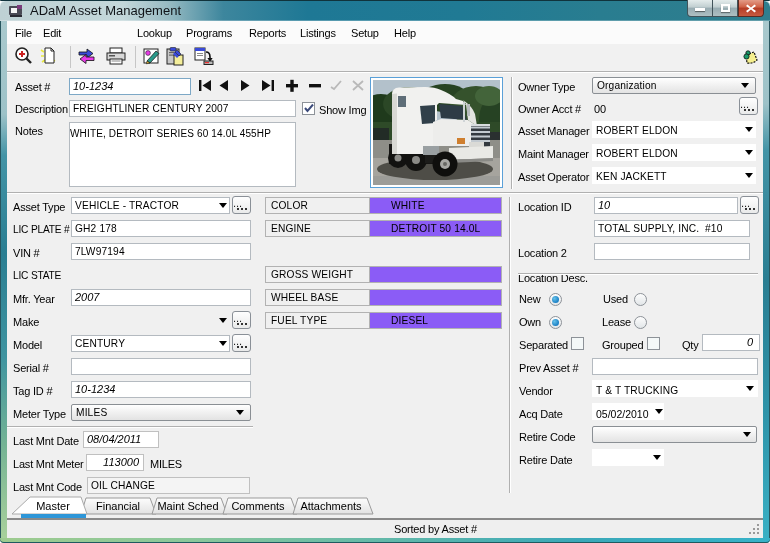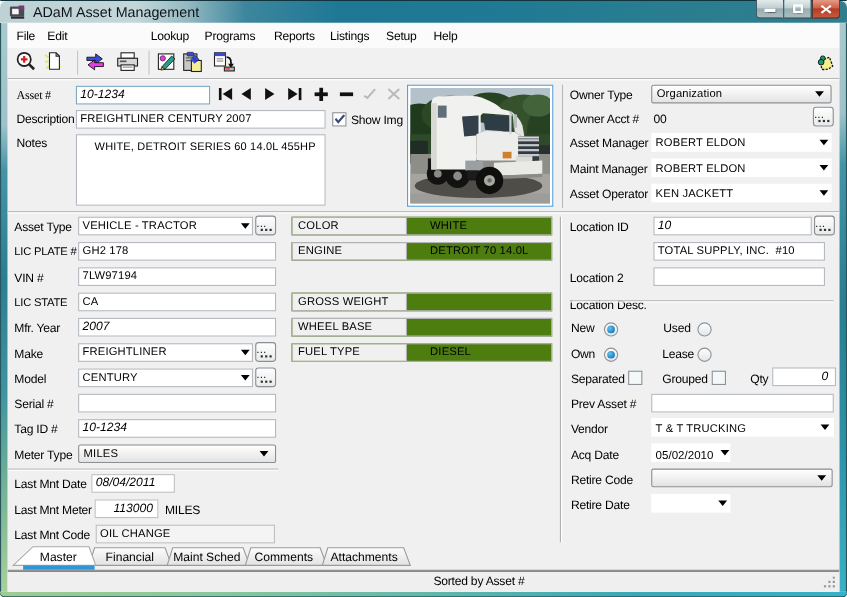--- a/index.html
+++ b/index.html
@@ -21,21 +21,21 @@
           background:linear-gradient(#fefefe,#e9eaea); color:#222; }
   .dots::after { content:""; position:absolute; left:4px; top:11px; width:2px; height:2px; background:#333;
           box-shadow:4px 0 0 #333, 8px 0 0 #333; }
   .hgroove { position:absolute; height:2px; border-top:1px solid #b0b0b0; border-bottom:1px solid #ffffff; }
   .vgroove { position:absolute; width:2px; border-left:1px solid #b0b0b0; border-right:1px solid #ffffff; }
   .cb { position:absolute; width:13px; height:13px; background:#fff; border:1px solid #8d9298; }
   .radio { position:absolute; width:13px; height:13px; border-radius:50%;
            background:linear-gradient(#fdfdfd,#e2e6e8); border:1px solid #8d9298; }
   .radio.sel::after { content:""; position:absolute; left:2px; top:2px; width:7px; height:7px;
            border-radius:50%; background:radial-gradient(circle at 35% 35%, #66c2ea, #1a7fc4 70%); }
-  .mrow { position:absolute; left:265px; width:237px; height:17px; border:1px solid #b2b2b2; background:#4d7c0f; }
+  .mrow { position:absolute; left:265px; width:237px; height:17px; border:1px solid #b2b2b2; background:#8b5cf6; }
   .mrow .ml { position:absolute; left:0; top:0; width:104px; height:15px; background:#f0f0f0;
               border-right:1px solid #b2b2b2; line-height:15px; padding-left:5px; white-space:nowrap; }
   .mrow .mv { position:absolute; left:105px; top:0; right:0; height:15px; line-height:15px;
               padding-left:20px; white-space:nowrap; font-size:10.2px; letter-spacing:.15px; }
   .mrow .ml { font-size:10.2px; letter-spacing:.15px; }
 </style>
 </head>
 <body>
 <div id="win">
 
@@ -141,26 +141,26 @@
     <path d="M14.4 12 L17 16 L19.6 12 Z" fill="#111"></path>
     <rect x="11" y="15" width="9" height="3.5" fill="#b8b8b8" stroke="#222"></rect>
     <rect x="12" y="16" width="4" height="1.2" fill="#e33"></rect>
   </svg>
   <svg class="abs" style="left:741px;top:49px" width="18" height="18" viewBox="0 0 18 18">
     <path d="M5 6 L13 3 L16 11 Q12 15 6 14 Z" fill="#f5ef8e" stroke="#111" stroke-width="1.2" stroke-dasharray="2 1.2"></path>
     <circle cx="7" cy="4" r="2.2" fill="#1a9a6a" stroke="#111" stroke-width=".8"></circle>
     <circle cx="5.5" cy="7.5" r="2.6" fill="#1a9a6a" stroke="#111" stroke-width=".8"></circle>
   </svg>
 
-  <div class="lab" style="left:15px;top:80px;font-family:Liberation Serif, serif;">Asset #</div>
+  <div class="lab" style="left:15px;top:80px;">Asset #</div>
   <div class="inp num" style="left:69px;top:78px;width:122px;border-color:#7da8c6;">10-1234</div>
   <div class="lab" style="left:15px;top:102px;">Description</div>
   <div class="inp" style="left:69px;top:100px;width:227px;">FREIGHTLINER CENTURY 2007</div>
   <div class="lab" style="left:15px;top:124px;">Notes</div>
-  <div class="inp" style="left:69px;top:122px;width:227px;height:65px;padding:3px 0 0 16px;font-size:10px;">WHITE, DETROIT SERIES 60 14.0L 455HP</div>
+  <div class="inp" style="left:69px;top:122px;width:227px;height:65px;padding:3px 0 0 0;font-size:10px;">WHITE, DETROIT SERIES 60 14.0L 455HP</div>
 
   <svg class="abs" style="left:198px;top:79px" width="170" height="13" viewBox="0 0 170 13">
     <g fill="#111">
       <rect x="1" y="1" width="2.4" height="11"></rect>
         <path d="M13 1 L13 12 L4.5 6.5 Z"></path>
       <path d="M30 1 L30 12 L21.5 6.5 Z"></path>
       <path d="M43 1 L43 12 L51.5 6.5 Z"></path>
       <path d="M64 1 L64 12 L72.5 6.5 Z"></path>
         <rect x="73.6" y="1" width="2.4" height="11"></rect>
       <rect x="88" y="5" width="12" height="3.4"></rect>
@@ -271,27 +271,25 @@
   <div class="ddarrow" style="left:219px;top:203px;"></div>
   <div class="dots" style="left:232px;top:196px;">...</div>
 
   <div class="lab" style="left:13px;top:223px;font-size:10.2px;letter-spacing:-0.2px;">LIC PLATE #</div>
   <div class="inp" style="left:71px;top:220px;width:180px;">GH2 178</div>
 
   <div class="lab" style="left:13px;top:246px;">VIN #</div>
   <div class="inp" style="left:71px;top:243px;width:180px;">7LW97194</div>
 
   <div class="lab" style="left:13px;top:269px;font-size:10.2px;letter-spacing:-0.2px;">LIC STATE</div>
-  <div class="inp" style="left:71px;top:266px;width:180px;">CA</div>
 
   <div class="lab" style="left:13px;top:292px;">Mfr. Year</div>
   <div class="inp num" style="left:71px;top:289px;width:180px;">2007</div>
 
   <div class="lab" style="left:13px;top:315px;">Make</div>
-  <div class="inp" style="left:71px;top:312px;width:159px;">FREIGHTLINER</div>
   <div class="ddarrow" style="left:219px;top:318px;"></div>
   <div class="dots" style="left:232px;top:311px;">...</div>
 
   <div class="lab" style="left:13px;top:338px;">Model</div>
   <div class="inp" style="left:71px;top:335px;width:159px;">CENTURY</div>
   <div class="ddarrow" style="left:219px;top:341px;"></div>
   <div class="dots" style="left:232px;top:334px;">...</div>
 
   <div class="lab" style="left:13px;top:361px;">Serial #</div>
   <div class="inp" style="left:71px;top:358px;width:180px;"></div>
@@ -312,21 +310,21 @@
   <div class="lab" style="left:150px;top:457px;">MILES</div>
   <div class="lab" style="left:13px;top:480px;">Last Mnt Code</div>
   <div class="inp" style="left:87px;top:477px;width:163px;border-color:#c0c0c0;background:#f4f4f4;">OIL CHANGE</div>
 
   <div class="mrow" style="top:197px;">
       <div class="ml">COLOR</div>
       <div class="mv">WHITE</div>
     </div>
   <div class="mrow" style="top:220px;">
       <div class="ml">ENGINE</div>
-      <div class="mv">DETROIT 70 14.0L</div>
+      <div class="mv">DETROIT 50 14.0L</div>
     </div>
   <div class="mrow" style="top:289px;">
       <div class="ml">WHEEL BASE</div>
       <div class="mv"></div>
     </div>
   <div class="mrow" style="top:266px;">
       <div class="ml">GROSS WEIGHT</div>
       <div class="mv"></div>
     </div>
   <div class="mrow" style="top:312px;">

